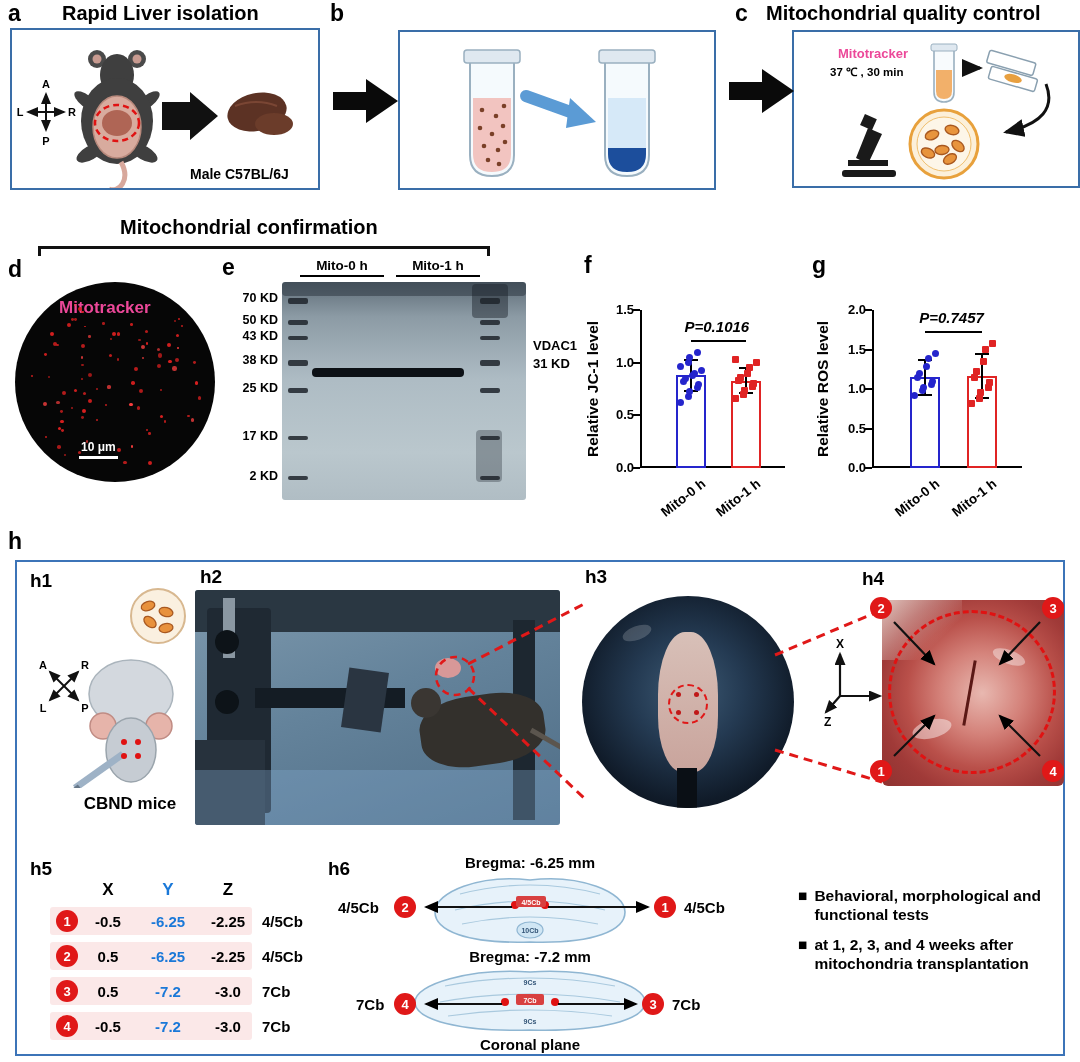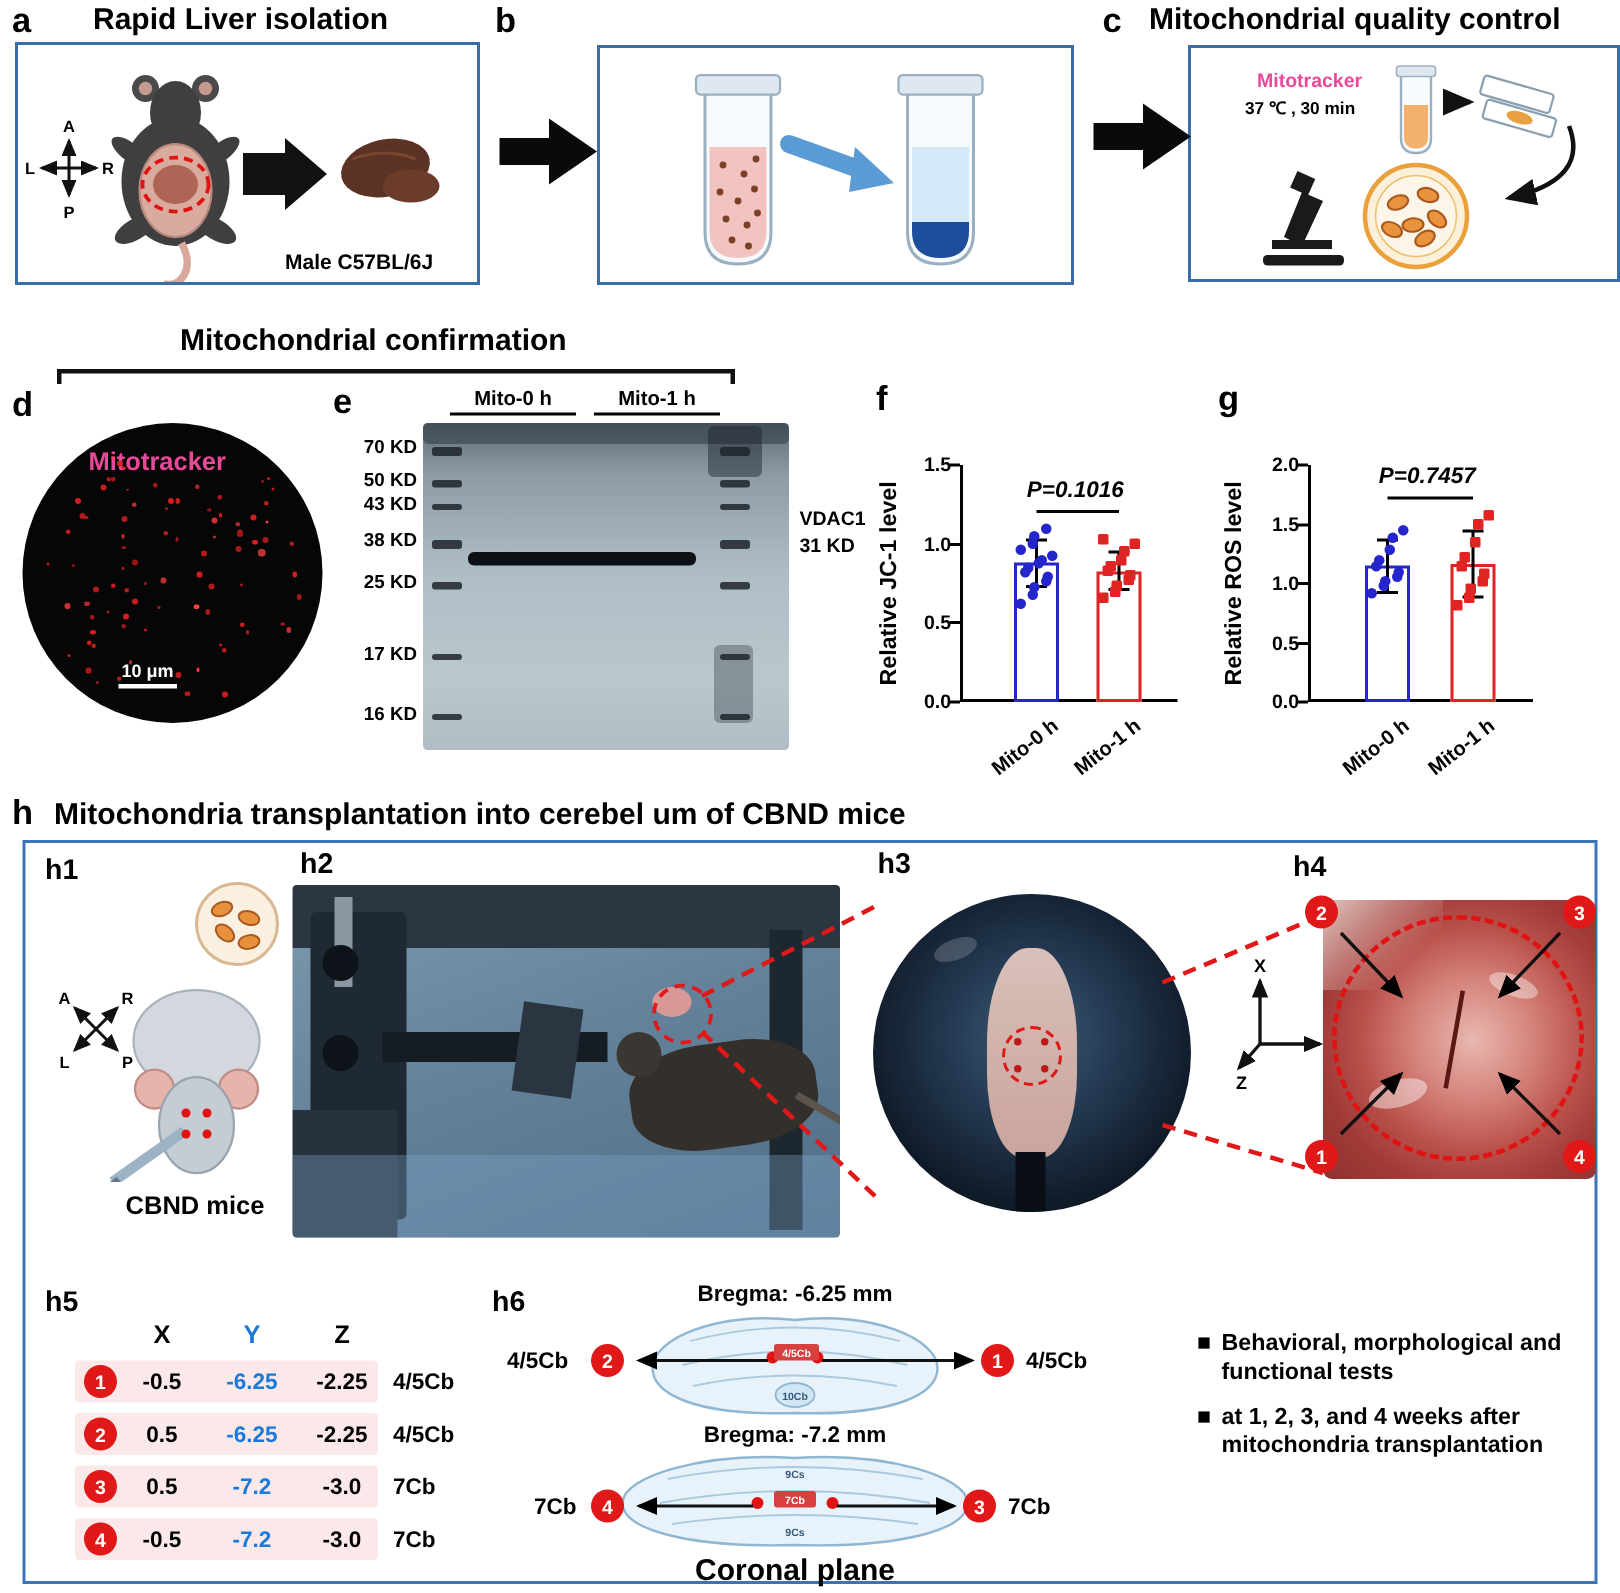--- a/index.html
+++ b/index.html
@@ -292,21 +292,21 @@
     <div class="band" style="left:198px;top:154px;width:20px;height:4px;"></div>
     <div class="band" style="left:198px;top:194px;width:20px;height:4px;"></div>
     <div class="bandmain" style="left:30px;top:86px;width:152px;height:9px;"></div>
   </div>
   <div class="mw" style="left:226px;top:291px;">70 KD</div>
   <div class="mw" style="left:226px;top:313px;">50 KD</div>
   <div class="mw" style="left:226px;top:329px;">43 KD</div>
   <div class="mw" style="left:226px;top:353px;">38 KD</div>
   <div class="mw" style="left:226px;top:381px;">25 KD</div>
   <div class="mw" style="left:226px;top:429px;">17 KD</div>
-  <div class="mw" style="left:226px;top:469px;">16 KD</div>
+  <div class="mw" style="left:226px;top:469px;">2 KD</div>
   <div class="bandtag" style="left:533px;top:338px;">VDAC1</div>
   <div class="bandtag" style="left:533px;top:356px;">31 KD</div>
 
   <div class="abs letter" style="left:584px;top:252px;">f</div>
   <div class="chart" id="chart-f" style="left:578px;top:276px;width:225px;height:250px;">
     <div class="ylab">Relative JC-1 level</div>
   <div class="plot" style="left: 62px; top: 34px; width: 145px; height: 158px;">
         <div class="cbar" style="left: 34.3px; top: 65.3067px; width: 30px; height: 92.6933px; border-color: rgb(37, 37, 204);"></div>
         <div class="ebar" style="left: 48.3px; top: 49.5067px; height: 31.6px;"></div>
         <div class="ecap" style="left: 42.3px; top: 48.5067px;"></div>
@@ -398,21 +398,20 @@
       <div class="ymark" style="left: 65px; top: 72.5px;"></div>
       <div class="ylabnum" style="left: 26px; top: 65.5px;">1.5</div>
       <div class="ymark" style="left: 65px; top: 33px;"></div>
       <div class="ylabnum" style="left: 26px; top: 26px;">2.0</div>
       <div class="xlab" style="left: 133px; top: 200px;">Mito-0 h</div>
       <div class="xlab" style="left: 190px; top: 200px;">Mito-1 h</div>
       <div class="pval" style="left: 96.5px; top: 33.18px; width: 110px;">P=0.7457</div>
     </div>
 
   <div class="abs letter" style="left:8px;top:528px;">h</div>
-  <div class="abs ptitle" style="left:36px;top:532px;">Mitochondria transplantation into cerebel um of CBND mice</div>
   <div class="abs box" style="left:15px;top:560px;width:1050px;height:496px;border-color:#3c74b8;"></div>
 
   <div class="abs sublabel" style="left:30px;top:570px;">h1</div>
   <svg class="abs" style="left:36px;top:586px;" width="164" height="202">
     <defs>
       <marker id="mkH1" markerWidth="7" markerHeight="7" refX="5" refY="2.5" orient="auto">
           <path d="M0,0 L6,2.5 L0,5 Z" fill="#111"></path>
         </marker>
     </defs>
     <g>
@@ -568,21 +567,21 @@
     <circle cx="105" cy="36" r="4" fill="#e01212"></circle>
       <circle cx="155" cy="36" r="4" fill="#e01212"></circle>
     <rect x="116" y="28" width="28" height="11" rx="2" fill="#d84040"></rect>
     <text x="130" y="36.5" text-anchor="middle" font-size="7" font-weight="bold" fill="#fff">7Cb</text>
     <text x="130" y="58" text-anchor="middle" font-size="7" font-weight="bold" fill="#335577">9Cs</text>
   </svg>
   <div class="h6text" style="left:356px;top:996px;">7Cb</div>
   <div class="badge" style="left:394px;top:993px;">4</div>
   <div class="badge" style="left:642px;top:993px;">3</div>
   <div class="h6text" style="left:672px;top:996px;">7Cb</div>
-  <div class="abs" style="left:455px;top:1036px;width:150px;text-align:center;font-weight:bold;font-size:20px;">Coronal plane</div>
+  <div class="abs" style="left:455px;top:1036px;width:150px;text-align:center;font-weight:bold;font-size:15px;">Coronal plane</div>
 
   <div class="bullets" style="left:798px;top:886px;">
     <div class="bullet">
       <span>■</span>
       <span>Behavioral, morphological and functional tests</span>
     </div>
     <div class="bullet">
       <span>■</span>
       <span>at 1, 2, 3, and 4 weeks after mitochondria transplantation</span>
     </div>

